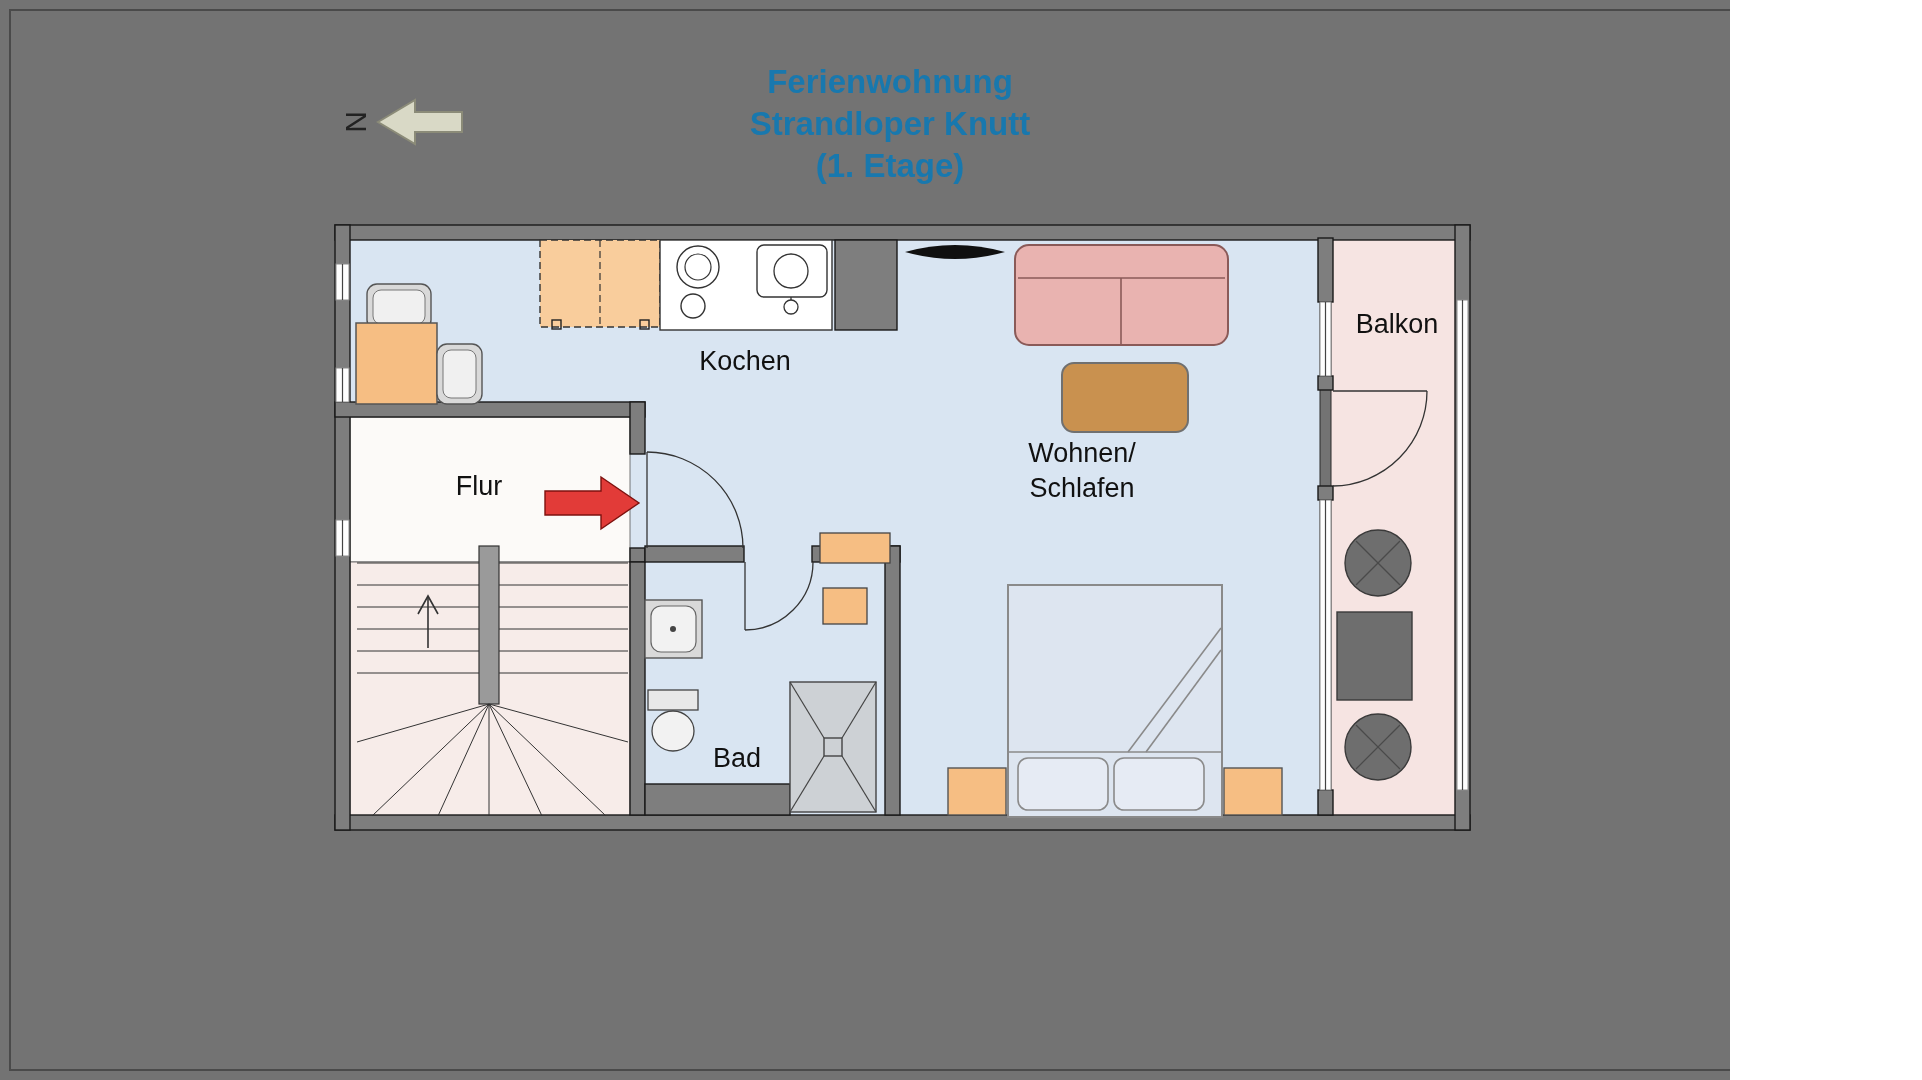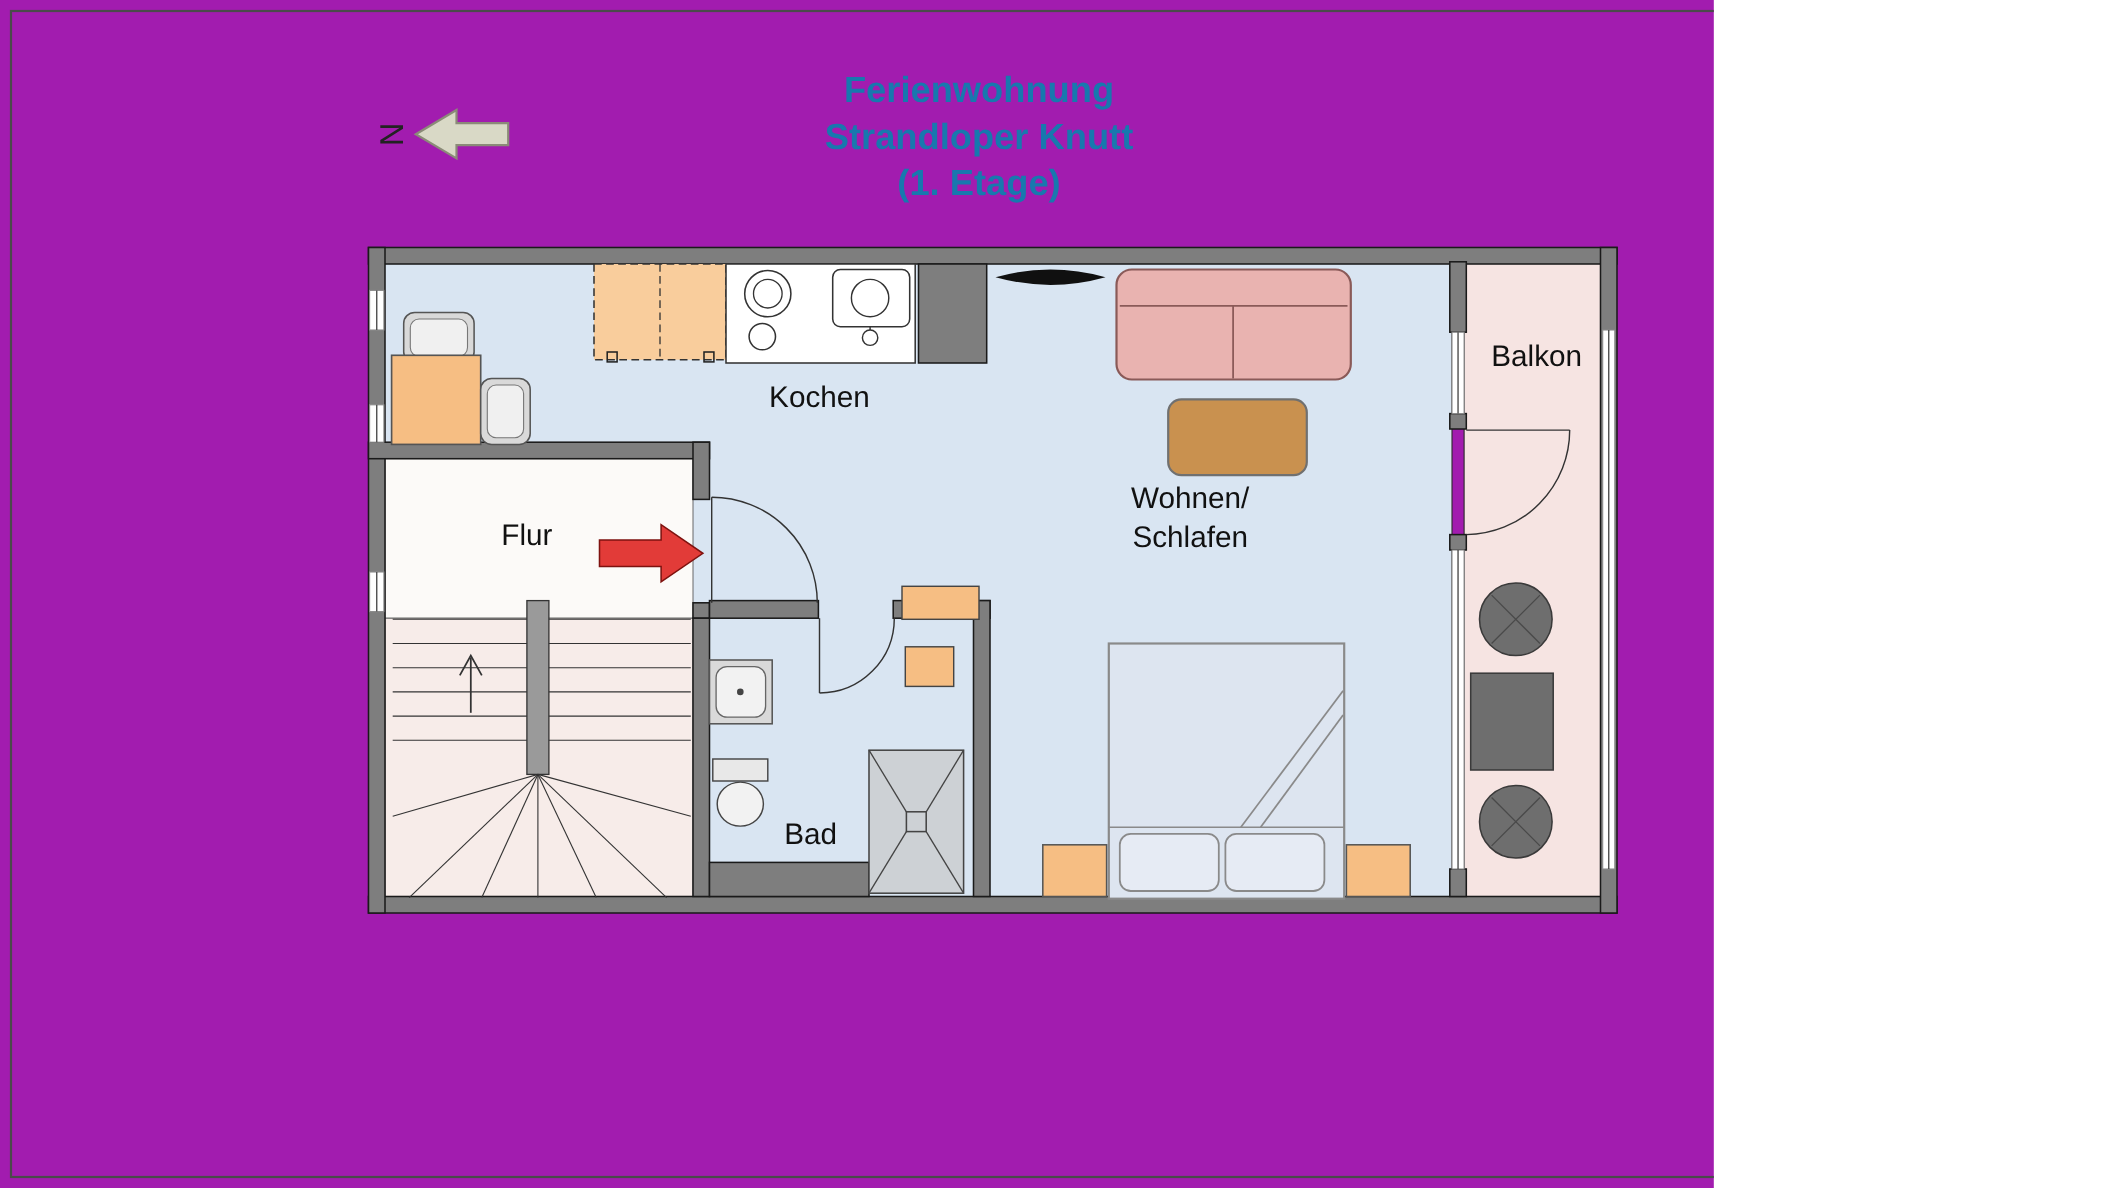--- a/index.html
+++ b/index.html
@@ -1,16 +1,16 @@
 <!DOCTYPE html>
 <html><head>
 <meta charset="utf-8">
 <style>
   html,body{margin:0;padding:0;background:#ffffff;}
-  .page{position:relative;width:1558px;height:1080px;background:#a21caf;overflow:hidden;
+  .page{position:relative;width:1730px;height:1080px;background:#737373;overflow:hidden;
         font-family:"Liberation Sans",sans-serif;}
   svg{position:absolute;left:0;top:0;}
   .t-title{font-family:"Liberation Sans",sans-serif;font-size:33px;font-weight:bold;text-anchor:middle;}
   .t-room{font-family:"Liberation Sans",sans-serif;font-size:27px;fill:#111;text-anchor:middle;}
   .t-north{font-family:"Liberation Sans",sans-serif;font-size:30px;fill:#222;text-anchor:middle;}
   .wall{fill:#7E7E7E;stroke:#1a1a1a;stroke-width:1.4;}
   .win{fill:#ffffff;stroke:#8a8a8a;stroke-width:1;}
   .thin{stroke:#333;stroke-width:1.3;fill:none;}
   .fixline{stroke:#444;stroke-width:1.2;fill:none;}
   .gray-f{fill:#D9D9D9;stroke:#555;stroke-width:1.4;}

